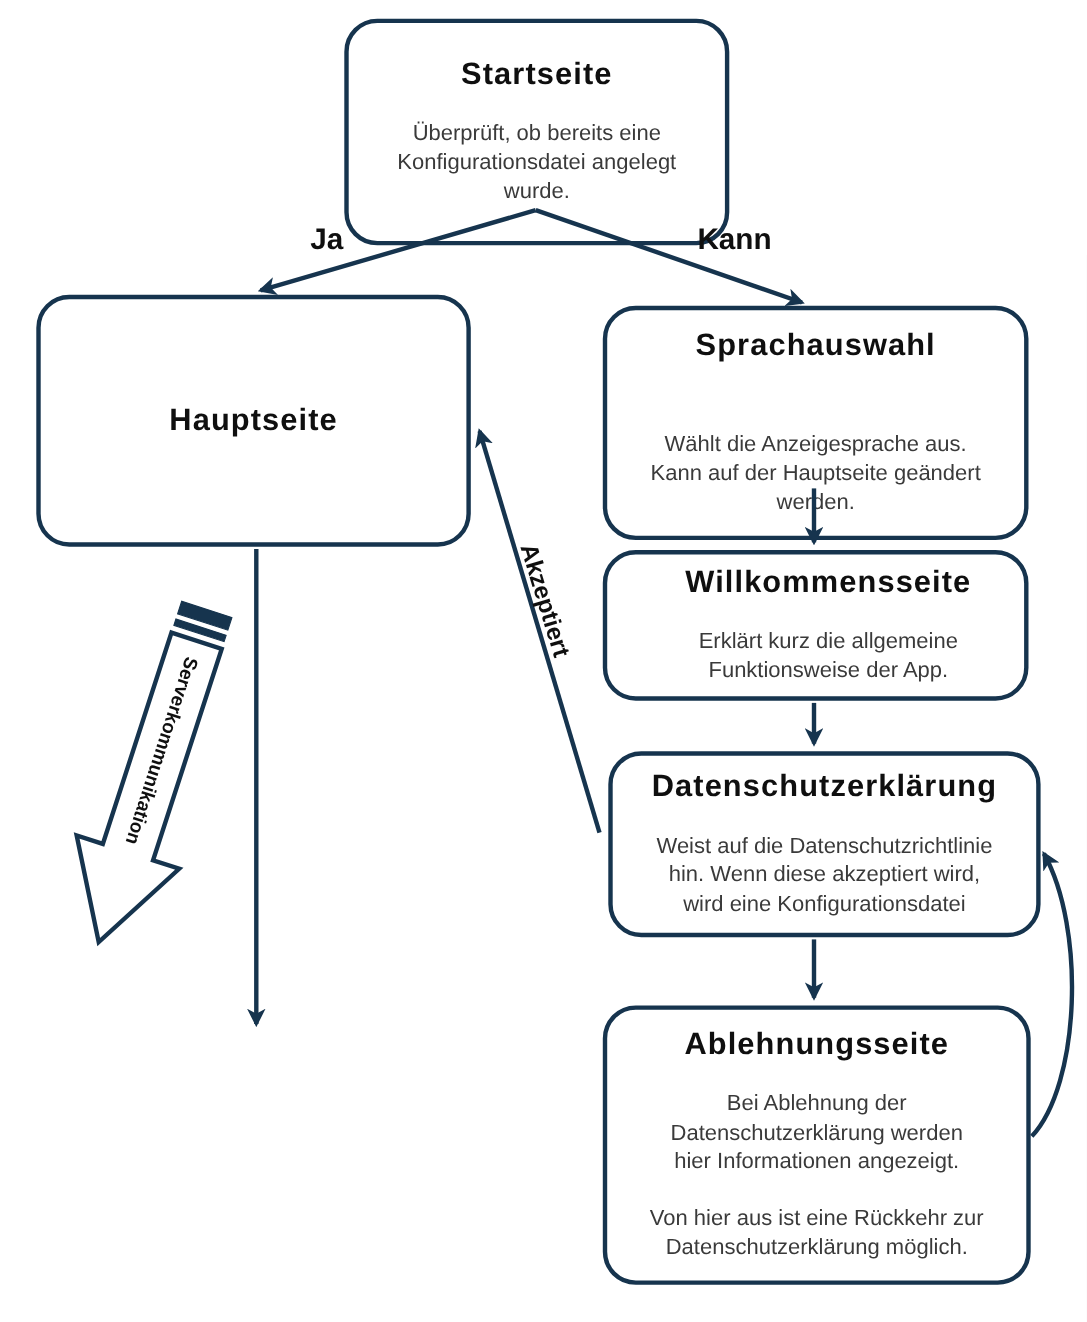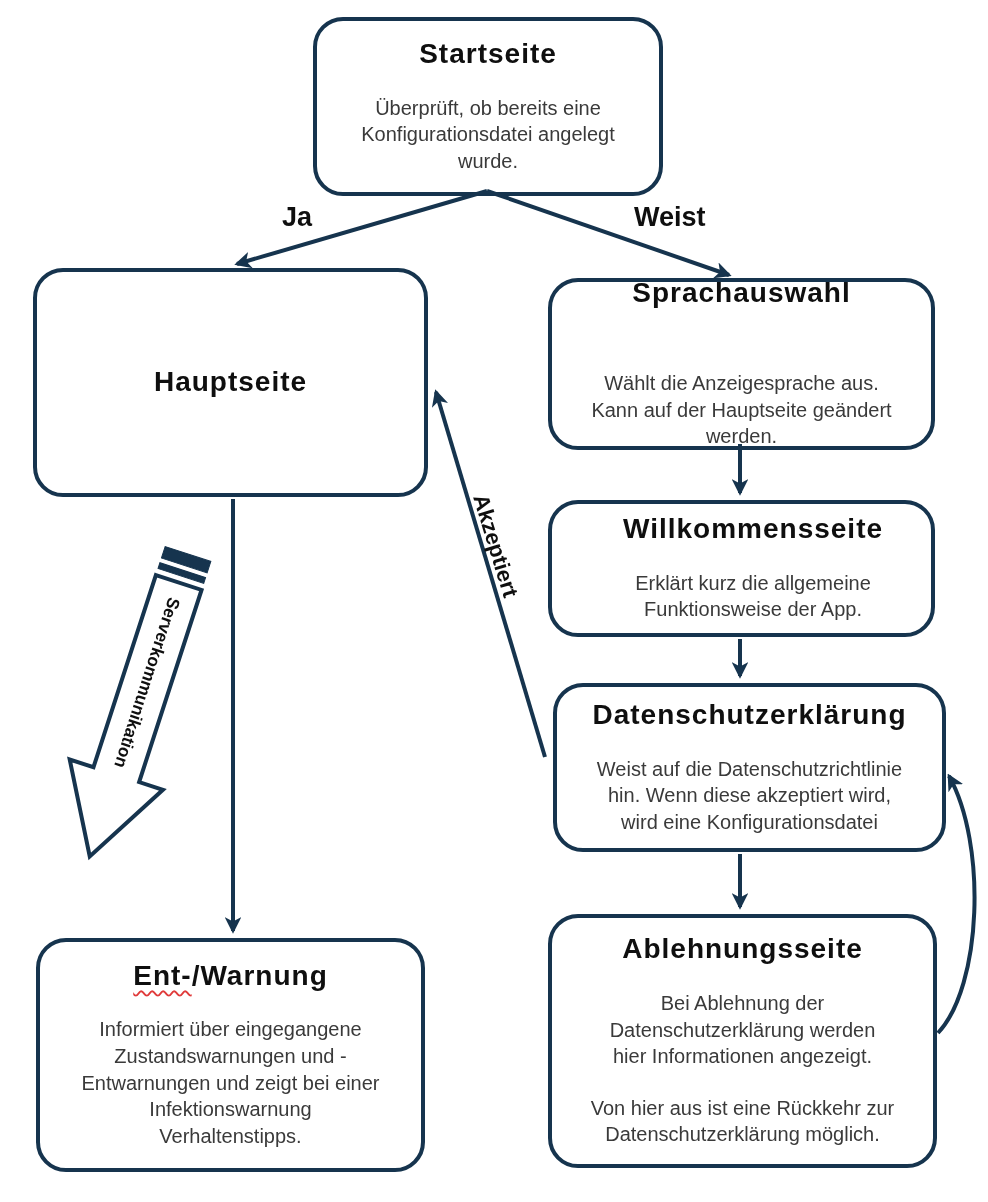--- a/index.html
+++ b/index.html
@@ -50,23 +50,23 @@
     text-underline-offset:5px;
   }
   .edge-label{
     position:absolute;
     font-weight:bold;
     font-size:27px;
     color:var(--title);
     text-align:left;
     z-index:3;
   }
-  #node-startseite      {left:313px;top:17px;  width:350px;height:179px;}
+  #node-startseite      {left:313px;top:17px;  width:350px;height:206px;}
   #node-hauptseite      {left:33px; top:268px; width:395px;height:229px;}
-  #node-sprachauswahl   {left:548px;top:278px; width:387px;height:172px;gap:48px;}
+  #node-sprachauswahl   {left:548px;top:278px; width:387px;height:213px;gap:48px;}
   #node-willkommensseite{left:548px;top:500px; width:387px;height:137px;padding-left:35px;}
   #node-datenschutz     {left:553px;top:683px; width:393px;height:169px;}
   #node-ablehnungsseite {left:548px;top:914px; width:389px;height:254px;text-align:center;}
   #node-entwarnung      {left:36px; top:938px; width:389px;height:234px;}
   #label-ja  {left:282px;top:202px;width:60px;}
   #label-nein{left:634px;top:202px;width:84px;}
   svg.connectors{
     position:absolute;left:0;top:0;
     z-index:2;
     pointer-events:none;
@@ -118,31 +118,23 @@
 
   <div class="node" id="node-ablehnungsseite">
     <div class="node-title">Ablehnungsseite</div>
     <div class="node-body">Bei Ablehnung der
 Datenschutzerklärung werden
 hier Informationen angezeigt.</div>
     <div class="node-body">Von hier aus ist eine Rückkehr zur
 Datenschutzerklärung möglich.</div>
   </div>
 
-  <div class="node" id="node-entwarnung">
-    <div class="node-title"><span class="squiggle">Ent-</span><span>/Warnung</span></div>
-    <div class="node-body">Informiert über eingegangene
-Zustandswarnungen und -
-Entwarnungen und zeigt bei einer
-Infektionswarnung
-Verhaltenstipps.</div>
-  </div>
 
   <div class="edge-label" id="label-ja">Ja</div>
-  <div class="edge-label" id="label-nein">Weist</div>
+  <div class="edge-label" id="label-nein">Kann</div>
 
   <svg class="connectors" width="988" height="1202" viewBox="0 0 988 1202">
     <defs>
       <marker id="arrowhead" viewBox="0 0 12 12" refX="10" refY="6" markerWidth="4.2" markerHeight="4.2" orient="auto">
         <path d="M0,0 L12,6 L0,12 L3.2,6 Z" style="fill:var(--line)"></path>
       </marker>
     </defs>
 
     <path class="edge" d="M487,191 L237,264" marker-end="url(#arrowhead)"></path>
 

